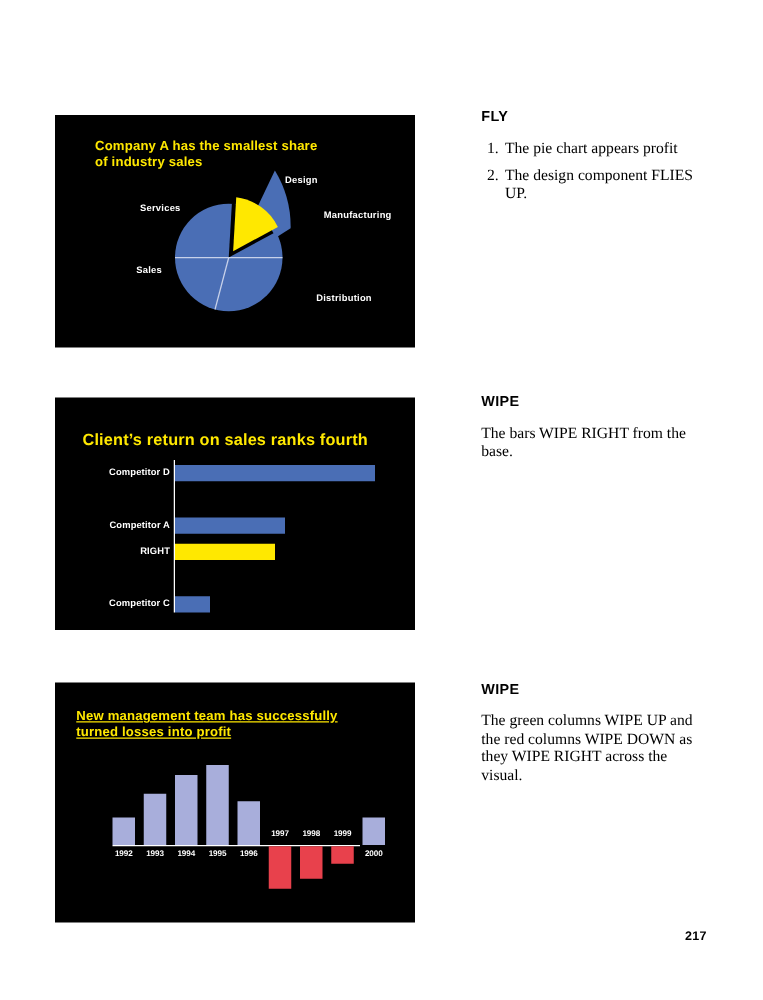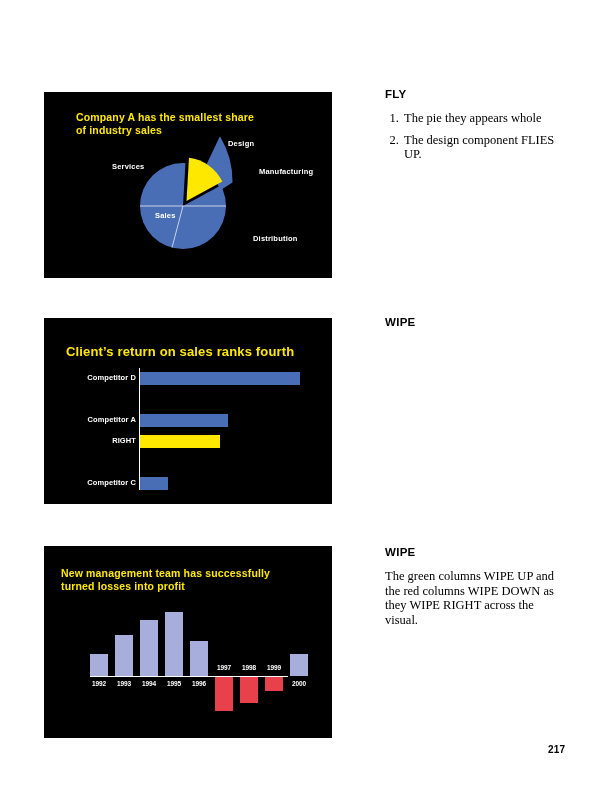--- a/index.html
+++ b/index.html
@@ -36,21 +36,21 @@
     color: #ffe800;
     font-family: "Liberation Sans", sans-serif;
     font-weight: bold;
     font-size: 10.5px;
     line-height: 13px;
     letter-spacing: 0.15px;
     white-space: pre-line;
   }
   #slide-1 .slide-title { left: 32px; top: 19px; }
   #slide-2 .slide-title { left: 22px; top: 27px; font-size: 13px; }
-  #slide-3 .slide-title { left: 17px; top: 21px; }
+  #slide-3 .slide-title { left: 17px; top: 21px; text-decoration: underline; }
 
   
   .pie-wrap {
     position: absolute;
     left: 0; top: 0;
     width: 288px; height: 186px;
   }
   .pie-label {
     position: absolute;
     color: #ffffff;
@@ -206,21 +206,21 @@
           <line x1="139" y1="114" x2="96" y2="114" stroke="#c8d2ea" stroke-width="1"></line>
           <line x1="139" y1="114" x2="128" y2="155.6" stroke="#c8d2ea" stroke-width="1"></line>
 
           <path d="M 139 114 L 141.5 70.8 A 43 43 0 0 1 174.8 94.6 Z" transform="translate(3.5,-5)" fill="#ffe800"></path>
         </g>
       </svg>
 
       <div class="pie-label" style="left:184px; top:47px;">Design</div>
       <div class="pie-label" style="left:215px; top:75px;">Manufacturing</div>
       <div class="pie-label" style="left:209px; top:142px;">Distribution</div>
-      <div class="pie-label" style="left:65px;  top:119px;margin-left:46px;">Sales</div>
+      <div class="pie-label" style="left:65px;  top:119px;">Sales</div>
       <div class="pie-label" style="left:68px;  top:70px;">Services</div>
     </div>
   </div>
 
   <div class="slide" id="slide-2">
     <div class="slide-title">Client’s return on sales ranks fourth</div>
 
     <div class="hbar-chart">
       <div class="hbar-axis"></div>
 
@@ -285,27 +285,28 @@
       <div class="col-item" style="left:204px;">
         <div class="col-bar pos" style="height:22px; background:#a8aedb; top:48px;"></div>
         <div class="col-cat" style="top:74px;">2000</div>
       </div>
     </div>
   </div>
 
   <div class="note" id="note-1">
     <div class="note-heading">FLY</div>
     <ol class="note-list">
-      <li>The pie they appears whole</li>
+      <li>The pie chart appears profit</li>
       <li>The design component FLIES UP.</li>
     </ol>
   </div>
 
   <div class="note" id="note-2">
     <div class="note-heading">WIPE</div>
+    <p class="note-body">The bars WIPE RIGHT from the base.</p>
   </div>
 
   <div class="note" id="note-3">
     <div class="note-heading">WIPE</div>
     <p class="note-body">The green columns WIPE UP and the red columns WIPE DOWN as they WIPE RIGHT across the visual.</p>
   </div>
 
   <div id="page-number">217</div>
 
 </div>

